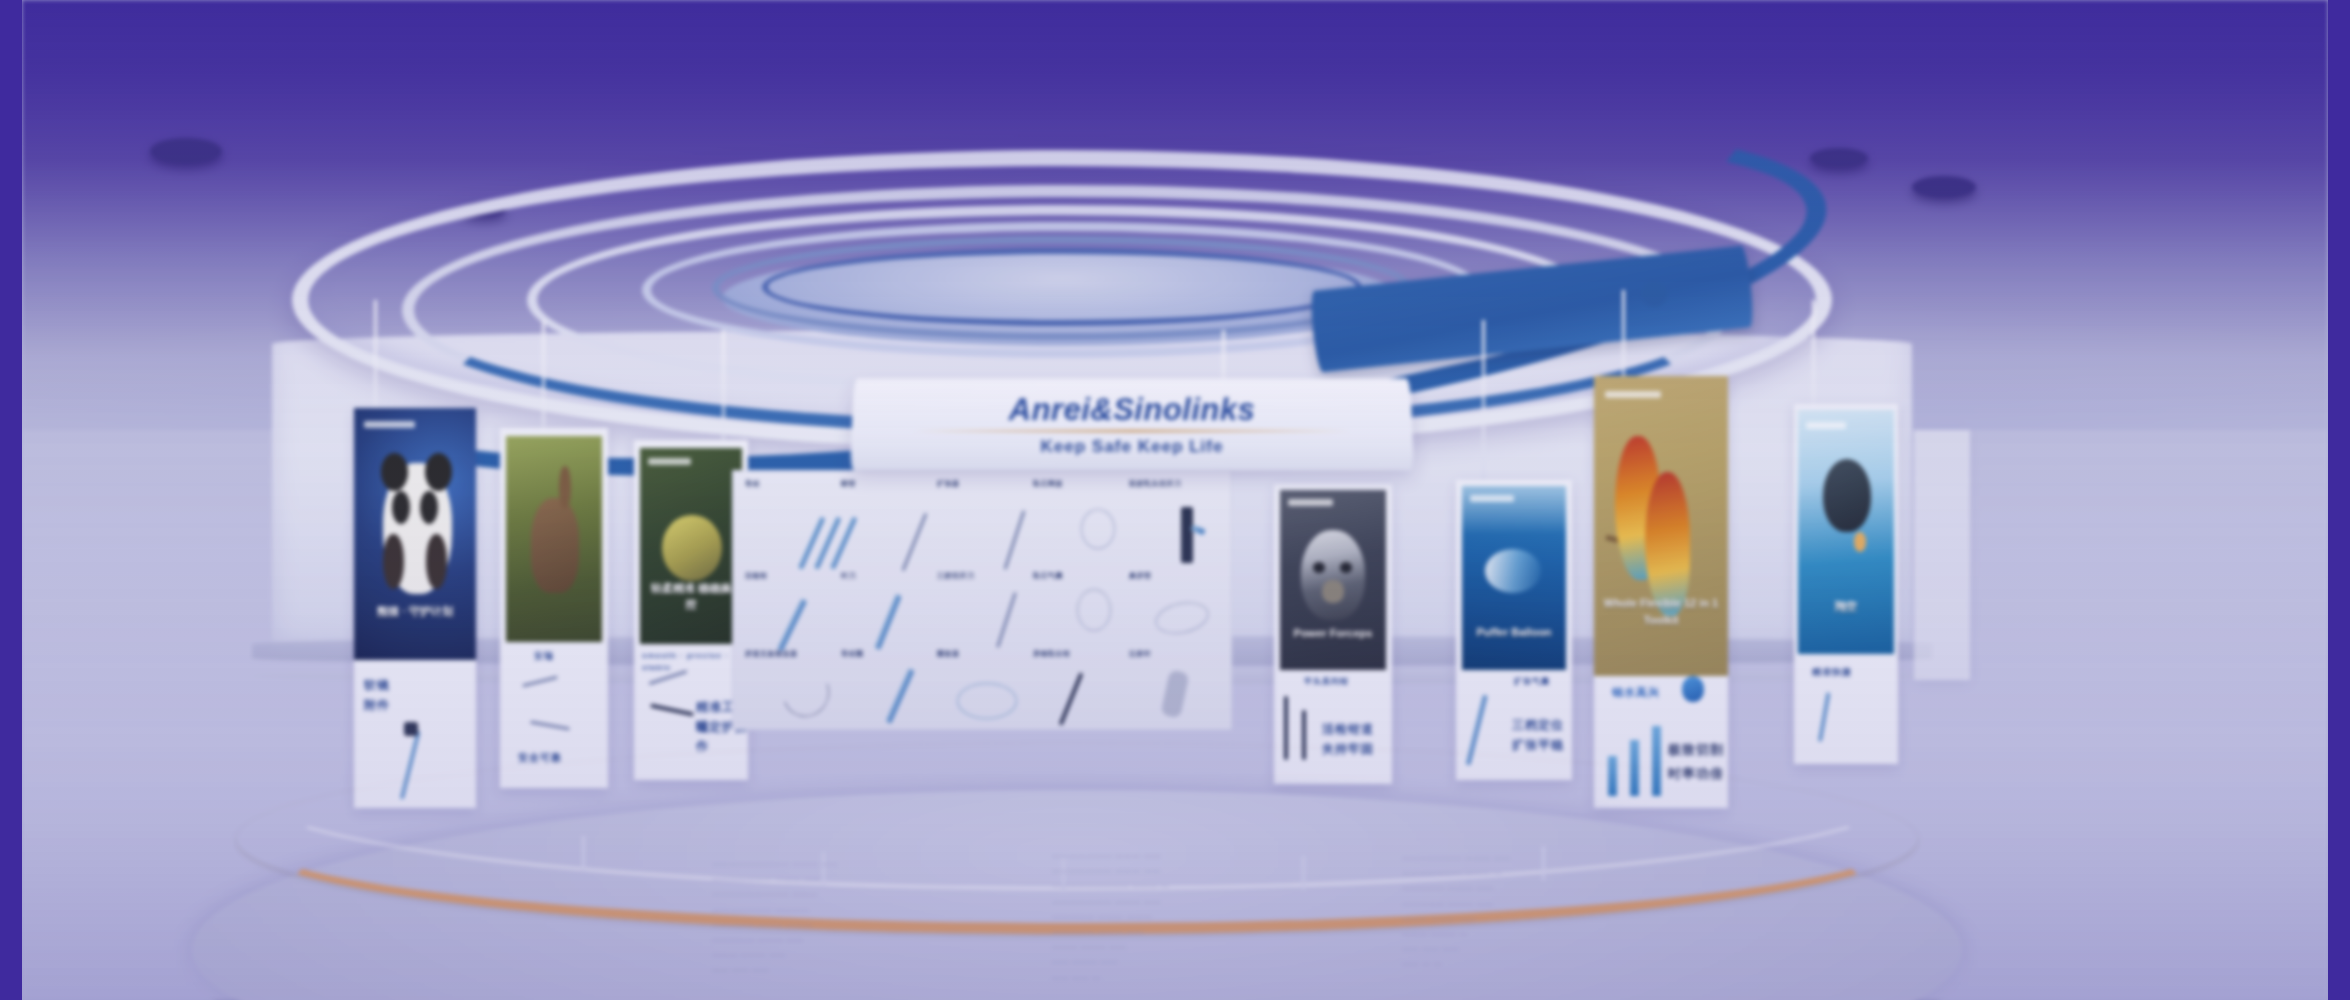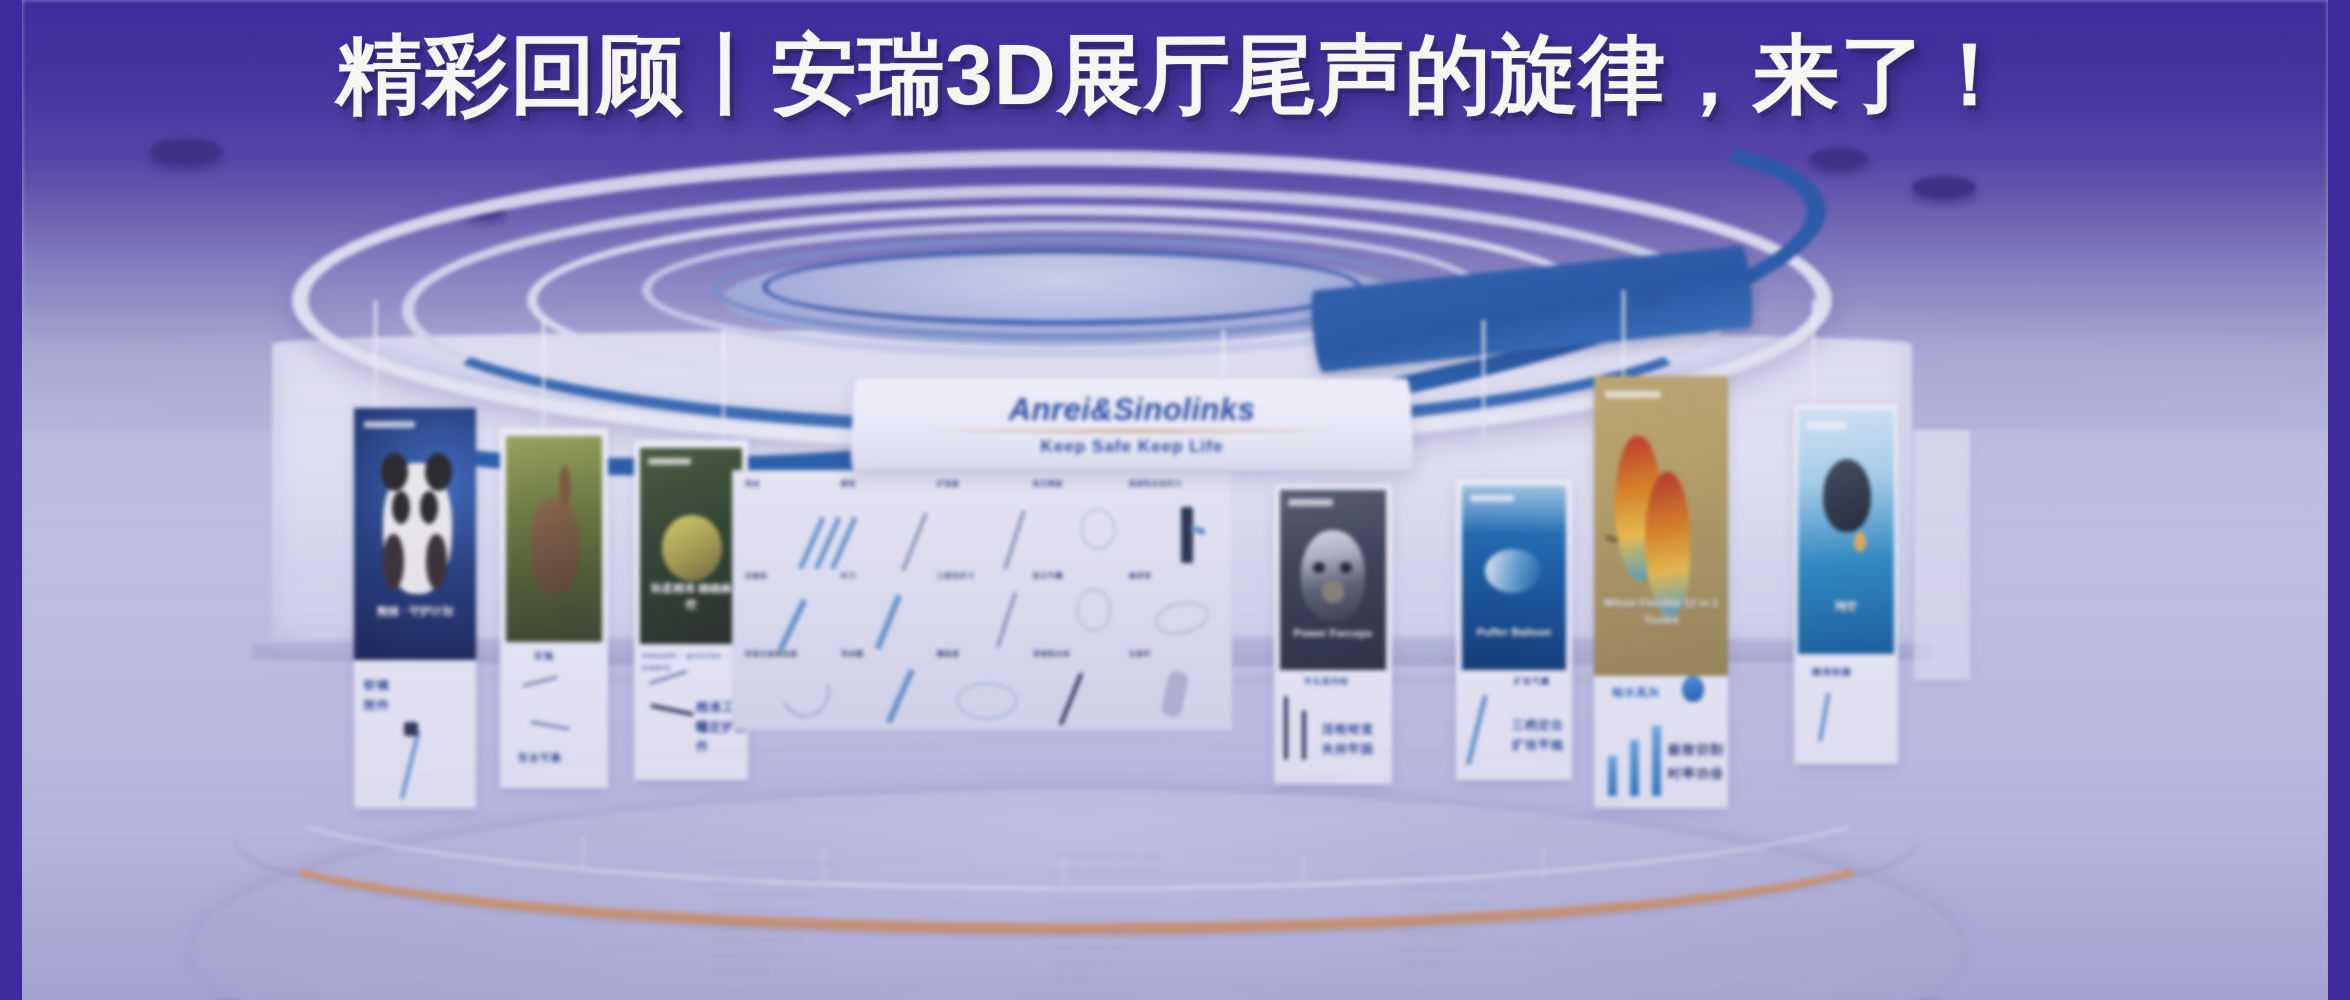--- a/index.html
+++ b/index.html
@@ -461,15 +461,14 @@
         <div class="tag">Keep Safe Keep Life</div>
       </div>
 
     </div>
     <div class="cast"></div>
   </div>
 
   <div class="side-border left"></div>
   <div class="side-border right"></div>
 
-  <div id="title">精彩回顾丨安瑞3D展厅尾声的旋律，来了！</div>
 
 </div>
 
 </body></html>

